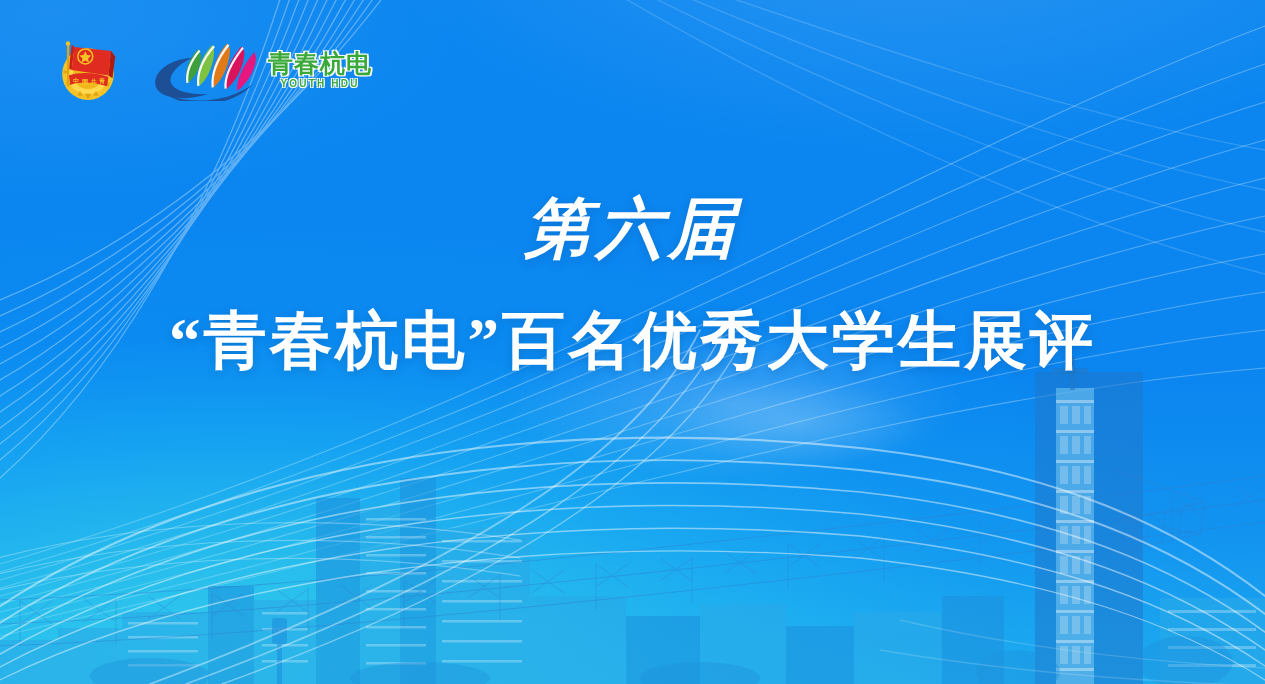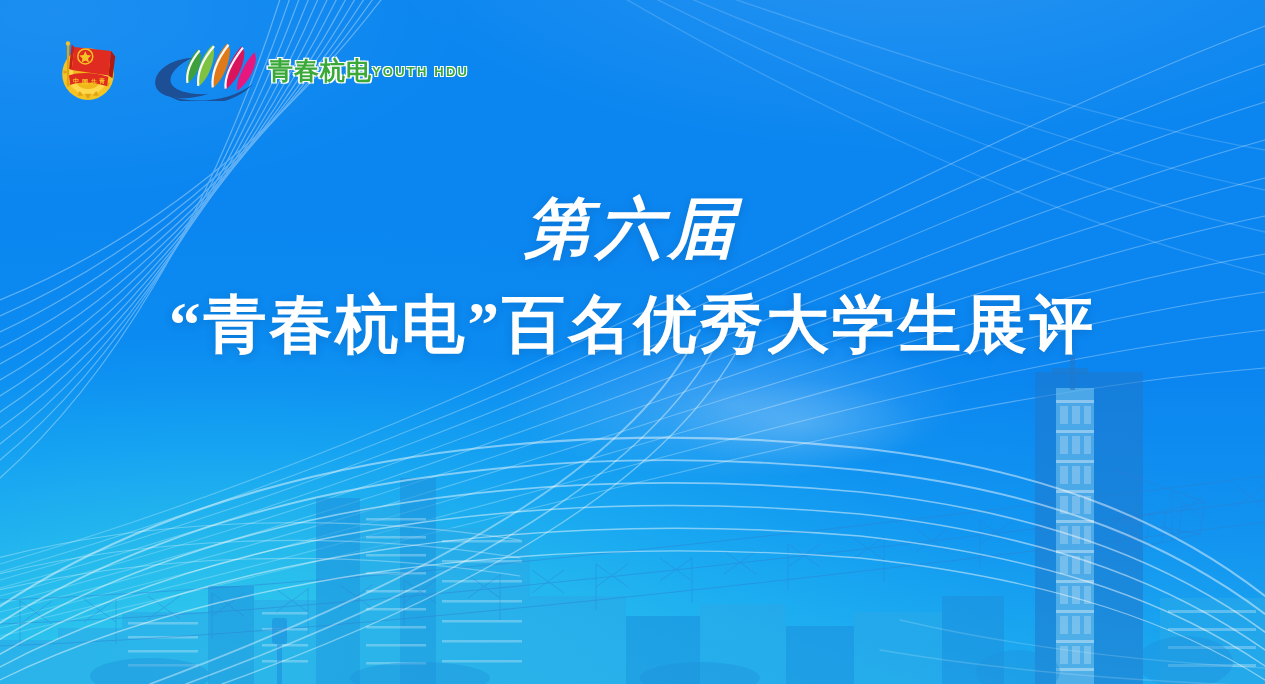--- a/index.html
+++ b/index.html
@@ -52,36 +52,36 @@
 
   
   #logo-bar {
     position:absolute; left:54px; top:36px;
     display:flex; align-items:center; gap:24px;
     z-index:40;
   }
   #cyl-emblem { width:68px; height:68px; display:block; }
   #hdu-logo   { display:flex; align-items:center; gap:6px; }
   #hdu-mark   { width:116px; height:62px; display:block; }
-  #hdu-word   { display:flex; flex-direction:row; align-items:center; line-height:1; }
+  #hdu-word   { display:flex; flex-direction:column; align-items:center; line-height:1; }
   #hdu-cn {
     font-family:"Liberation Sans", sans-serif;
     font-weight:bold;
     font-size:25px;
     letter-spacing:1px;
     color:#3aa93a;
     text-shadow:
       -1.4px -1.4px 0 #ffffff,  1.4px -1.4px 0 #ffffff,
       -1.4px  1.4px 0 #ffffff,  1.4px  1.4px 0 #ffffff,
        0 0 2px #ffffff;
   }
   #hdu-en {
     font-family:"Liberation Sans", sans-serif;
     font-weight:bold;
-    font-size:13px;
+    font-size:10px;
     letter-spacing:2.2px;
     color:#3aa93a;
     margin-top:3px;
     text-shadow:
       -1px -1px 0 #ffffff,  1px -1px 0 #ffffff,
       -1px  1px 0 #ffffff,  1px  1px 0 #ffffff;
   }
 
   
   #title-block {
@@ -95,21 +95,21 @@
   #title-line-1 {
     font-size:66px;
     line-height:1.0;
     letter-spacing:6px;
     font-style:italic;
   }
   #title-line-2 {
     font-size:63px;
     line-height:1.0;
     letter-spacing:3px;
-    margin-top:32px;
+    margin-top:48px;
     white-space:nowrap;
   }
 </style>
 </head>
 <body>
 
 <div id="poster">
 
   <div class="layer" id="bg-base"></div>
   <div class="layer" id="bg-top-sheen"></div>

